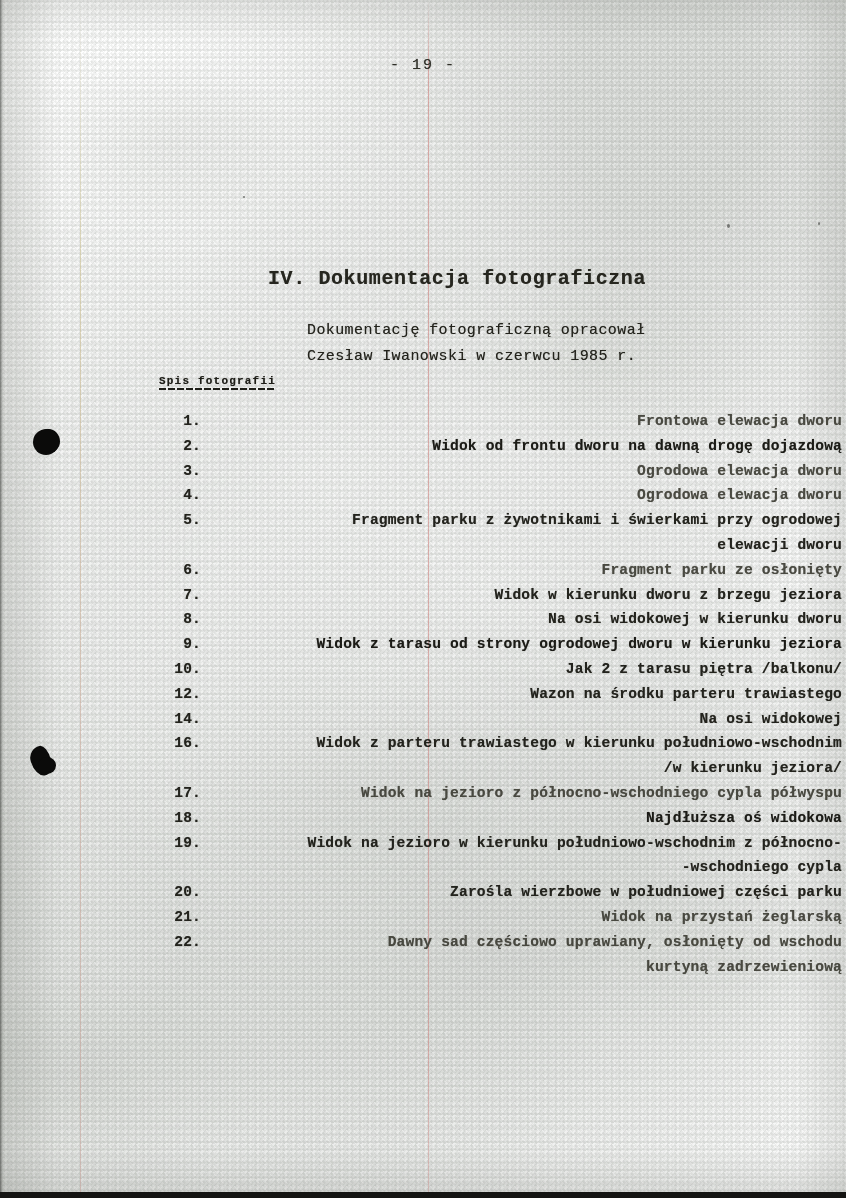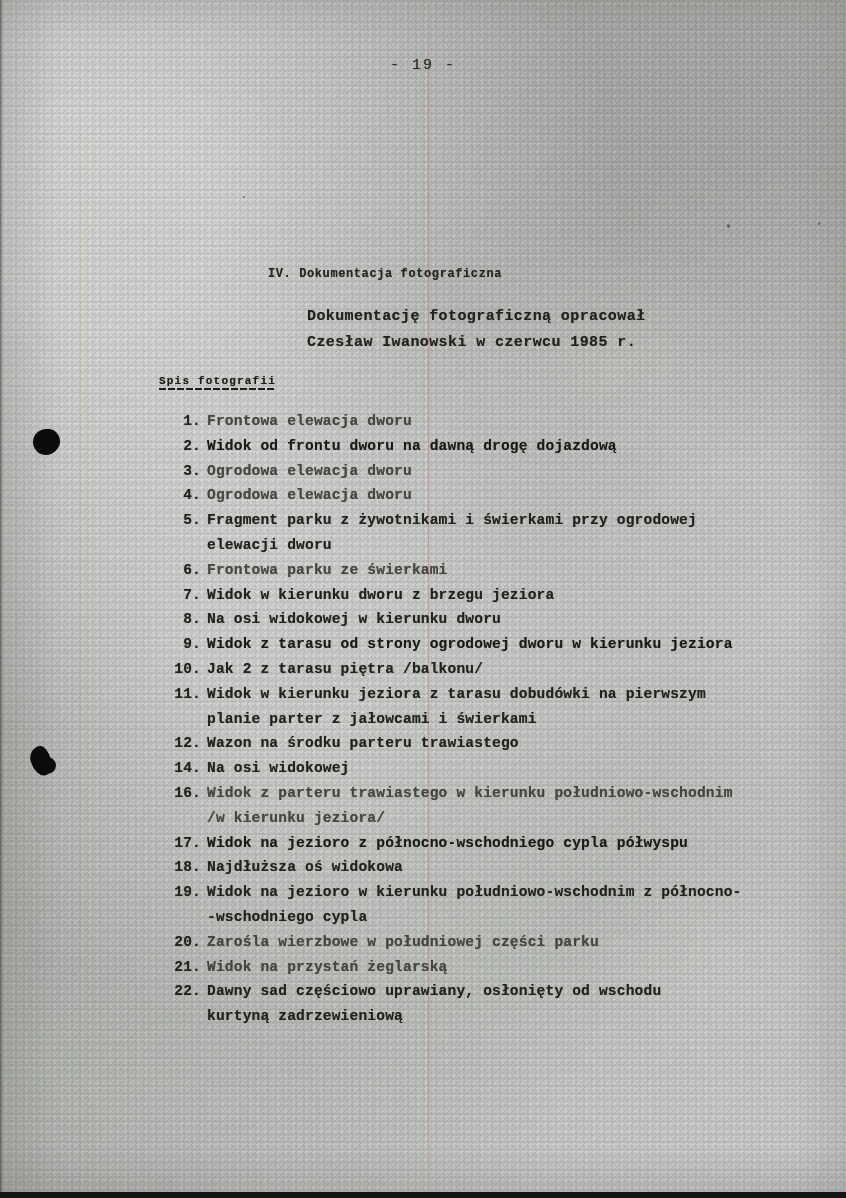--- a/index.html
+++ b/index.html
@@ -6,21 +6,21 @@
   html, body {
     margin: 0;
     padding: 0;
     background: #3a3a38;
   }
   #page {
     position: relative;
     width: 846px;
     height: 1198px;
     overflow: hidden;
-    background-color: #a3a3a3;
+    background-color: #ffffff;
     font-family: "Liberation Mono", "DejaVu Sans Mono", monospace;
     color: #25251f;
     box-sizing: border-box;
   }
 
   
   .grain {
     position: absolute;
     inset: 0;
     pointer-events: none;
@@ -147,33 +147,33 @@
     text-align: center;
     font-size: 15px;
     letter-spacing: 2px;
     color: #303029;
   }
 
   .section-title {
     position: absolute;
     left: 268px;
     top: 267px;
-    font-size: 12px;
+    font-size: 20px;
     font-weight: bold;
     letter-spacing: 0.6px;
     color: #26261f;
     white-space: nowrap;
   }
 
   .credit {
     position: absolute;
     left: 307px;
-    top: 304px;
+    top: 318px;
     font-size: 15px;
-    font-weight: bold;
+    font-weight: normal;
     line-height: 26px;
     letter-spacing: 0.4px;
     color: #23231c;
     white-space: nowrap;
   }
   .credit div { white-space: nowrap; }
 
   .list-heading {
     position: absolute;
     left: 159px;
@@ -215,20 +215,21 @@
     position: absolute;
     left: 0;
     top: 0;
     width: 31px;
     text-align: right;
     font-weight: bold;
   }
   ol.photo-list > li .txt {
     display: block;
     font-weight: bold;
+    text-align: right;
   }
   
   ol.photo-list > li:nth-child(1)  .txt,
   ol.photo-list > li:nth-child(3)  .txt,
   ol.photo-list > li:nth-child(4)  .txt,
   ol.photo-list > li:nth-child(6)  .txt,
   ol.photo-list > li:nth-child(14) .txt,
   ol.photo-list > li:nth-child(18) .txt,
   ol.photo-list > li:nth-child(19) .txt {
     color: #3d3d34;
@@ -284,27 +285,25 @@
     <span class="ul"></span>
   </div>
 
   <ol class="photo-list ink" id="photo-list">
       <li><span class="num">1.</span><span class="txt">Frontowa elewacja dworu</span></li>
       <li><span class="num">2.</span><span class="txt">Widok od frontu dworu na dawną drogę dojazdową</span></li>
       <li><span class="num">3.</span><span class="txt">Ogrodowa elewacja dworu</span></li>
       <li><span class="num">4.</span><span class="txt">Ogrodowa elewacja dworu</span></li>
       <li><span class="num">5.</span><span class="txt">Fragment parku z żywotnikami i świerkami przy ogrodowej
 elewacji dworu</span></li>
-      <li><span class="num">6.</span><span class="txt">Frontowa parku ze świerkami</span></li>
+      <li><span class="num">6.</span><span class="txt">Fragment parku ze osłonięty</span></li>
       <li><span class="num">7.</span><span class="txt">Widok w kierunku dworu z brzegu jeziora</span></li>
       <li><span class="num">8.</span><span class="txt">Na osi widokowej w kierunku dworu</span></li>
       <li><span class="num">9.</span><span class="txt">Widok z tarasu od strony ogrodowej dworu w kierunku jeziora</span></li>
       <li><span class="num">10.</span><span class="txt">Jak 2 z tarasu piętra /balkonu/</span></li>
-      <li><span class="num">11.</span><span class="txt">Widok w kierunku jeziora z tarasu dobudówki na pierwszym
-planie parter z jałowcami i świerkami</span></li>
       <li><span class="num">12.</span><span class="txt">Wazon na środku parteru trawiastego</span></li>
       <li><span class="num">14.</span><span class="txt">Na osi widokowej</span></li>
       <li><span class="num">16.</span><span class="txt">Widok z parteru trawiastego w kierunku południowo-wschodnim
 /w kierunku jeziora/</span></li>
       <li><span class="num">17.</span><span class="txt">Widok na jezioro z północno-wschodniego cypla półwyspu</span></li>
       <li><span class="num">18.</span><span class="txt">Najdłuższa oś widokowa</span></li>
       <li><span class="num">19.</span><span class="txt">Widok na jezioro w kierunku południowo-wschodnim z północno-
 -wschodniego cypla</span></li>
       <li><span class="num">20.</span><span class="txt">Zarośla wierzbowe w południowej części parku</span></li>
       <li><span class="num">21.</span><span class="txt">Widok na przystań żeglarską</span></li>

